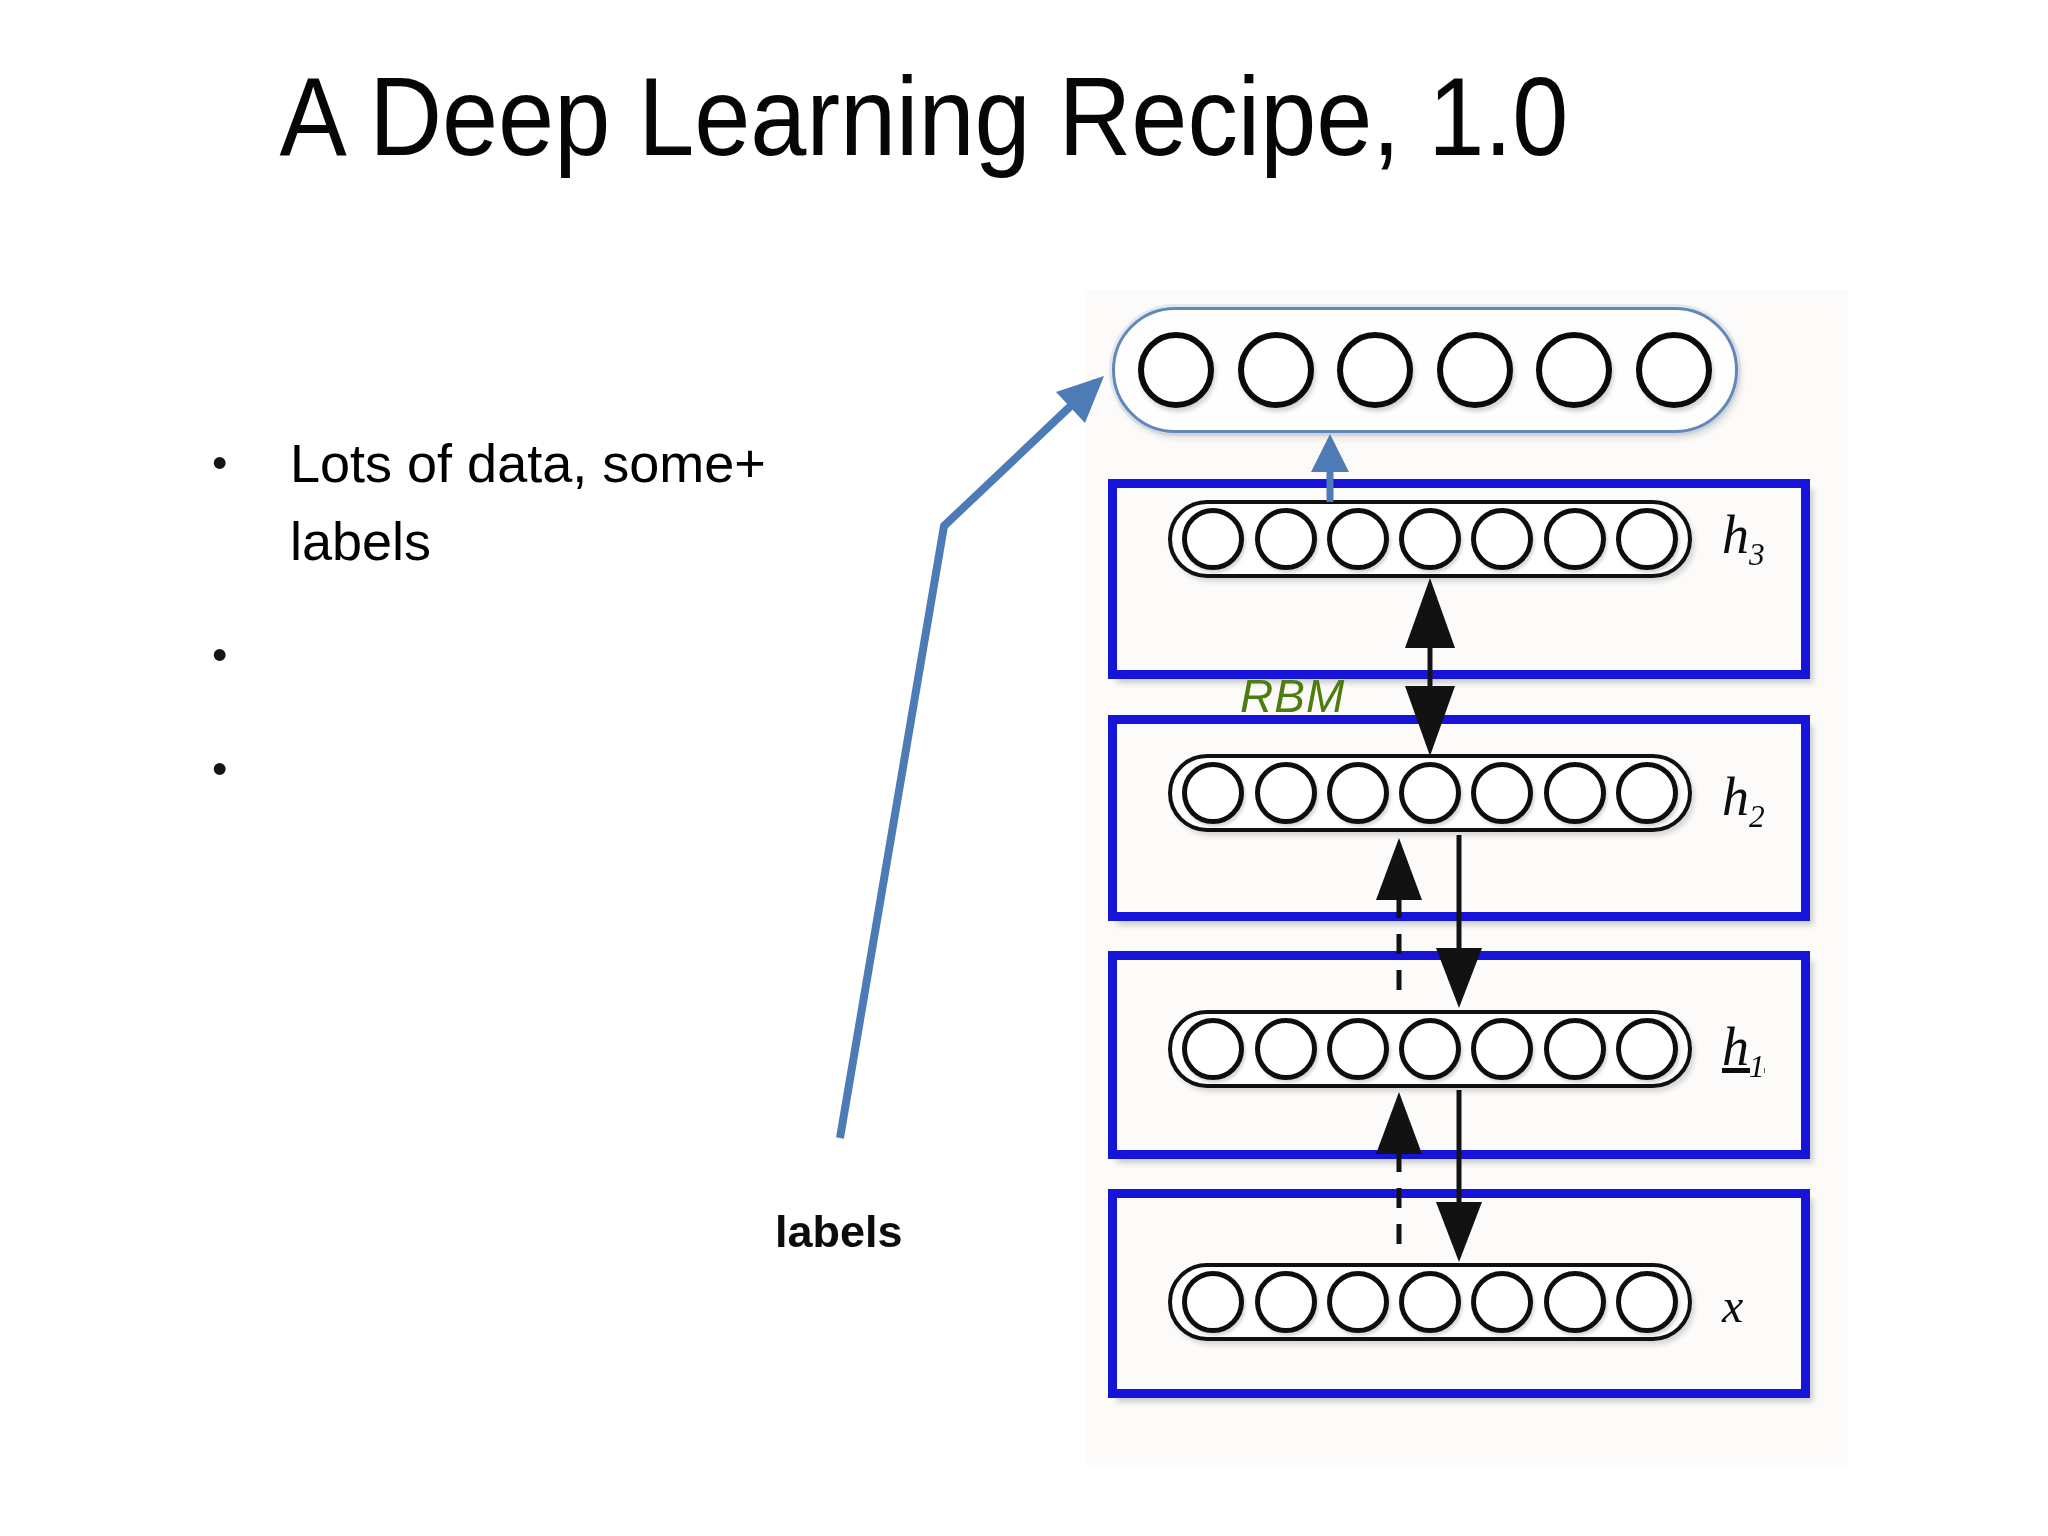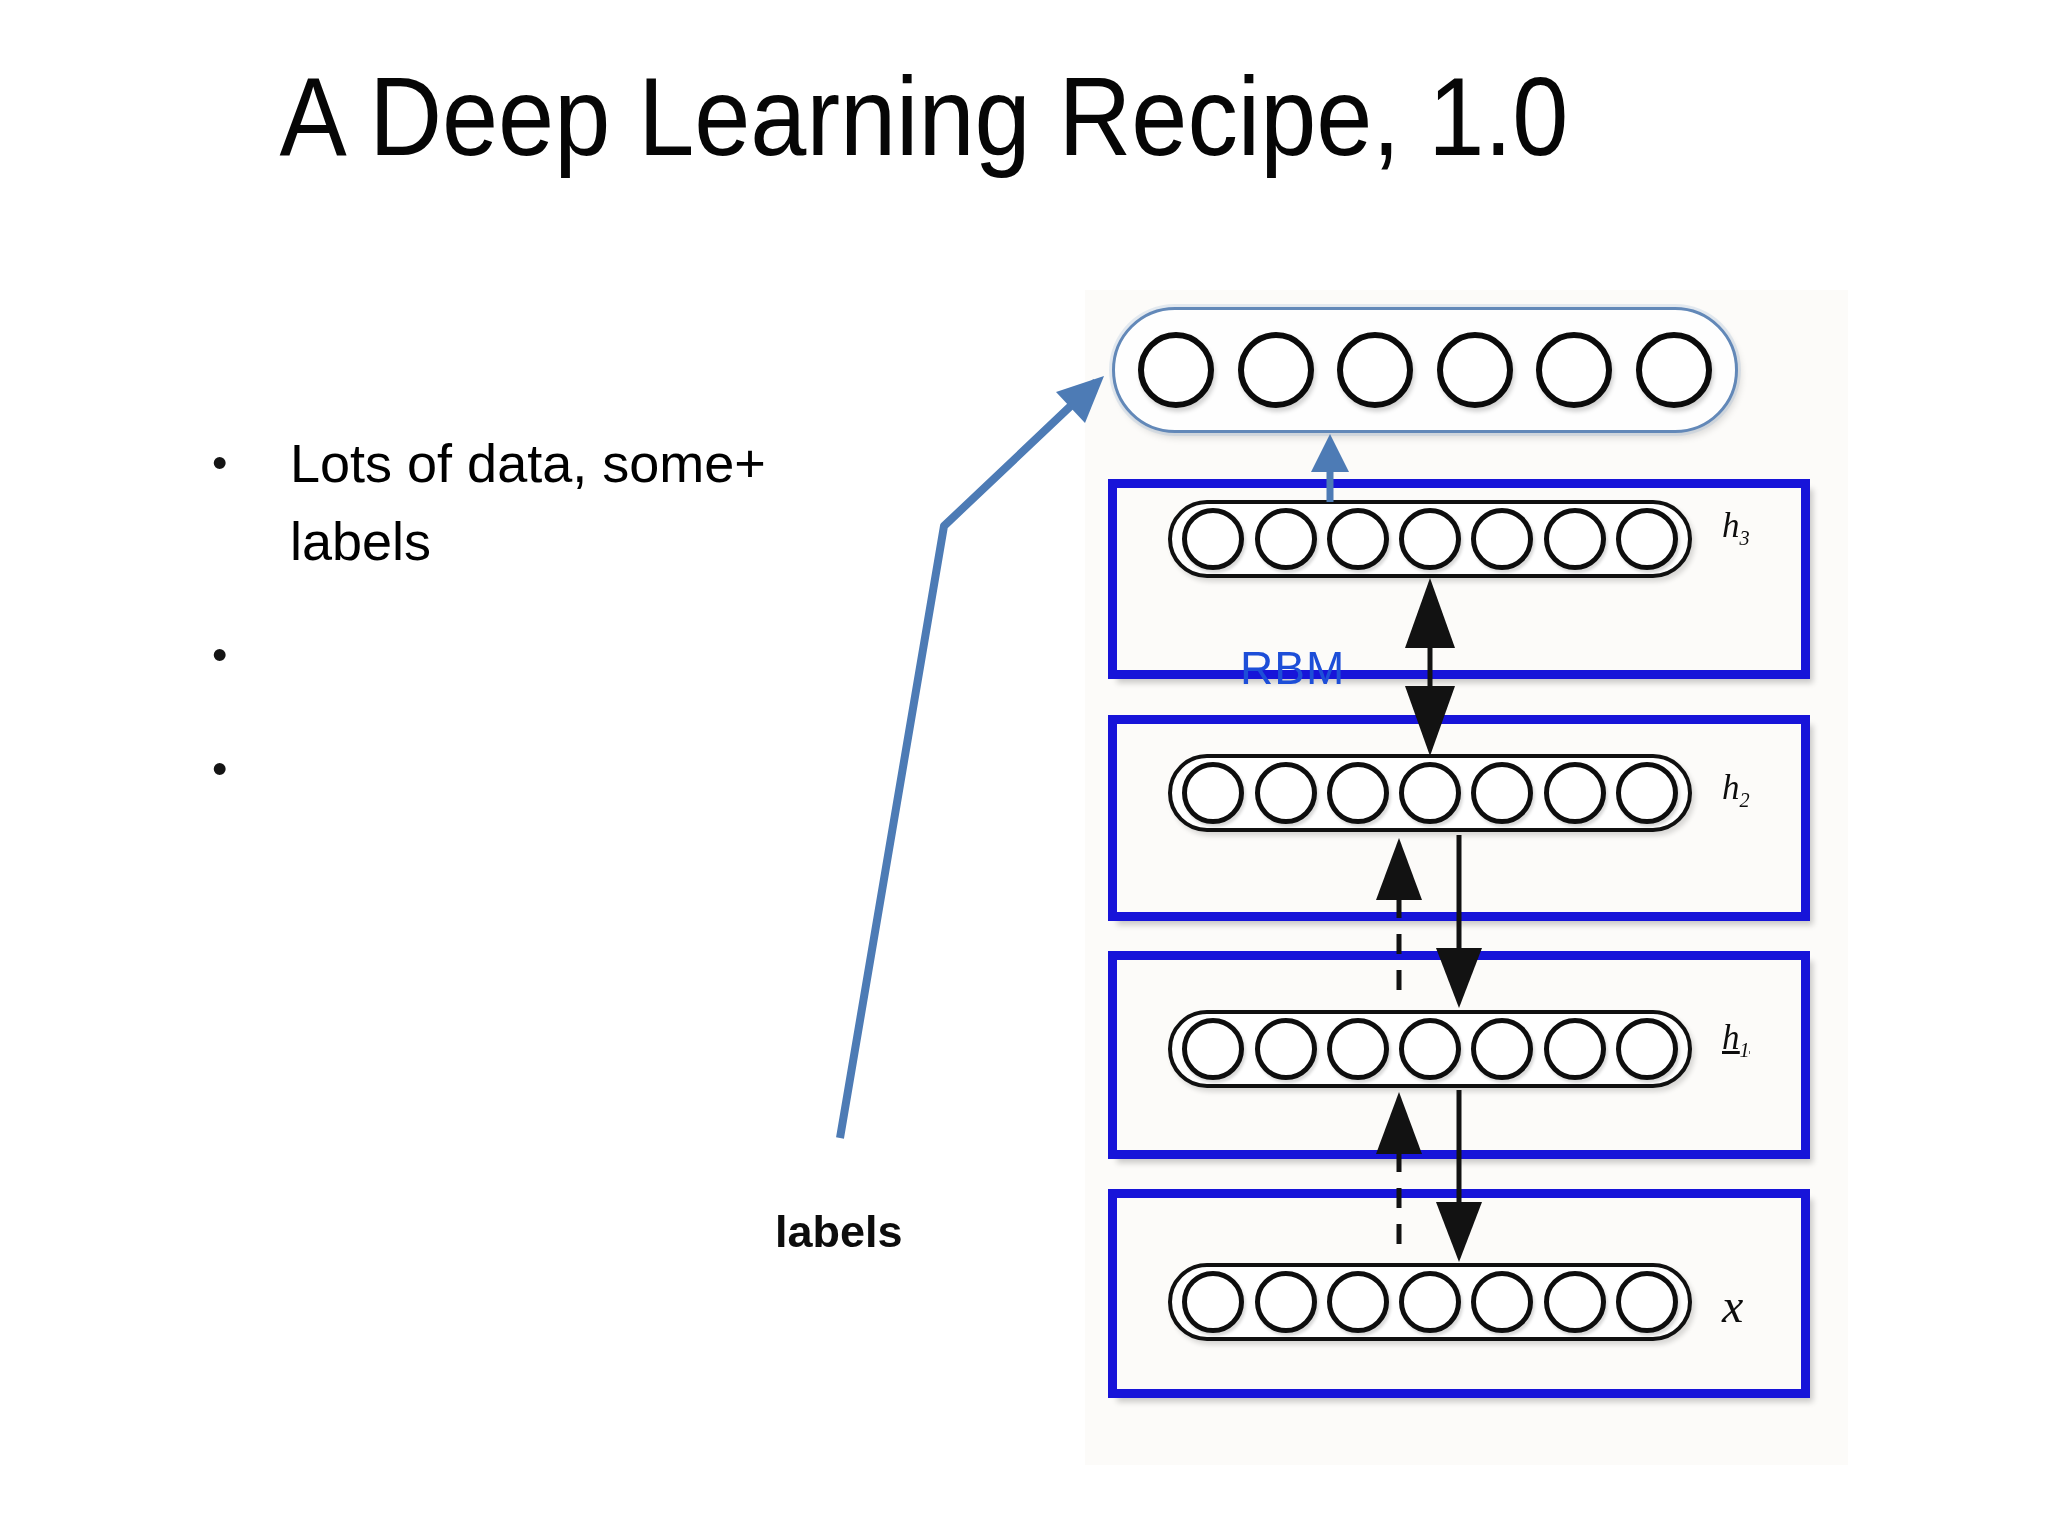--- a/index.html
+++ b/index.html
@@ -52,31 +52,31 @@
     display:flex; align-items:center; justify-content:space-evenly;
     box-shadow:0 0 0 3px rgba(160,185,215,.28), 3px 5px 7px rgba(0,0,0,.13); z-index:2;
   }
   .output-capsule .circle {
     width:64px; height:64px; border:6px solid #0b0b0b; border-radius:50%;
     background:#fff; box-shadow:2px 4px 4px rgba(0,0,0,.17);
   }
 
   .layer-label {
     position:absolute; left:1722px; z-index:4; color:#0d0d0d;
-    font-family:"Liberation Serif", serif; font-style:italic; font-size:35px; line-height:1;
+    font-family:"Liberation Serif", serif; font-style:italic; font-size:54px; line-height:1;
   }
   .lab-h3 { top:508px; }
   .lab-h2 { top:770px; }
   .lab-h1 { top:1020px;text-decoration:underline; }
   .lab-x  { top:1282px; font-size:48px; }
   .layer-label sub { font-size:.58em; line-height:0; }
 
   .rbm-label {
-    position:absolute; left:1240px; top:641px; z-index:4;
-    font-size:46px; color:#1d4ed8; letter-spacing:1px;
+    position:absolute; left:1240px; top:669px; z-index:4;
+    font-size:46px; color:#4d7c0f; letter-spacing:1px;font-style:italic;
   }
   .labels-annotation {
     position:absolute; left:775px; top:1206px; z-index:4;
     font-size:45px; font-weight:700; color:#0c0c0c;
   }
   .arrows { position:absolute; left:0; top:0; width:2048px; height:1536px; z-index:3; pointer-events:none; }
   .arrows .ink   { stroke:#121212; fill:none; }
   .arrows .inkf  { fill:#121212; stroke:none; }
   .arrows .blu   { stroke:var(--accent-blue,#4d7bb5); fill:none; }
   .arrows .bluf  { fill:var(--accent-blue,#4d7bb5); stroke:none; }

